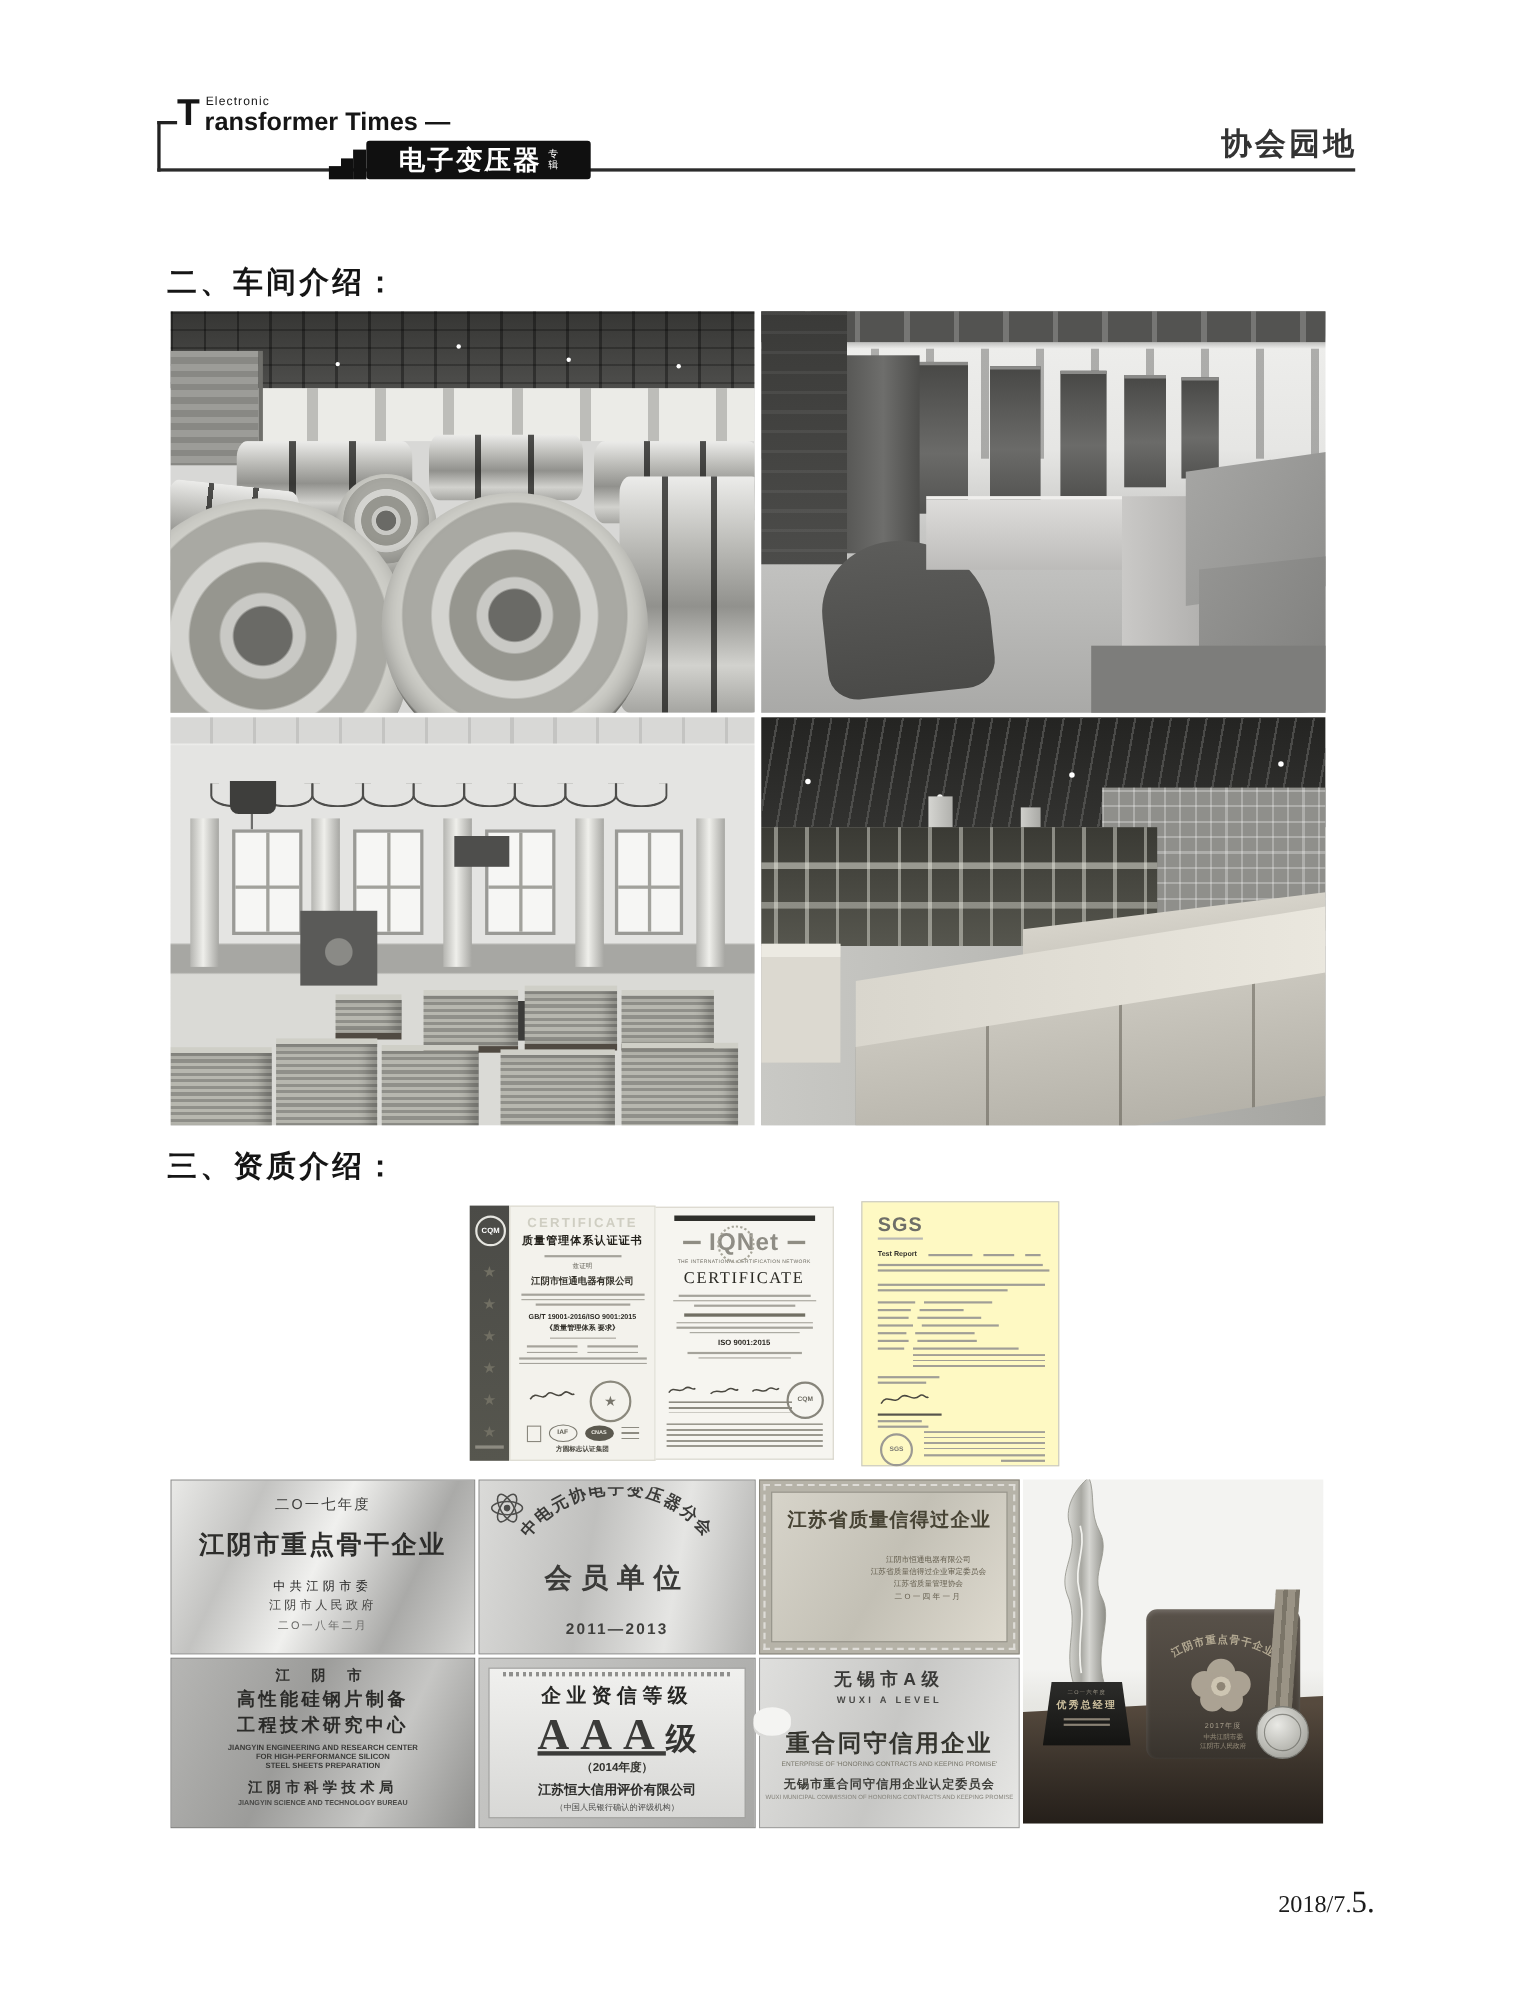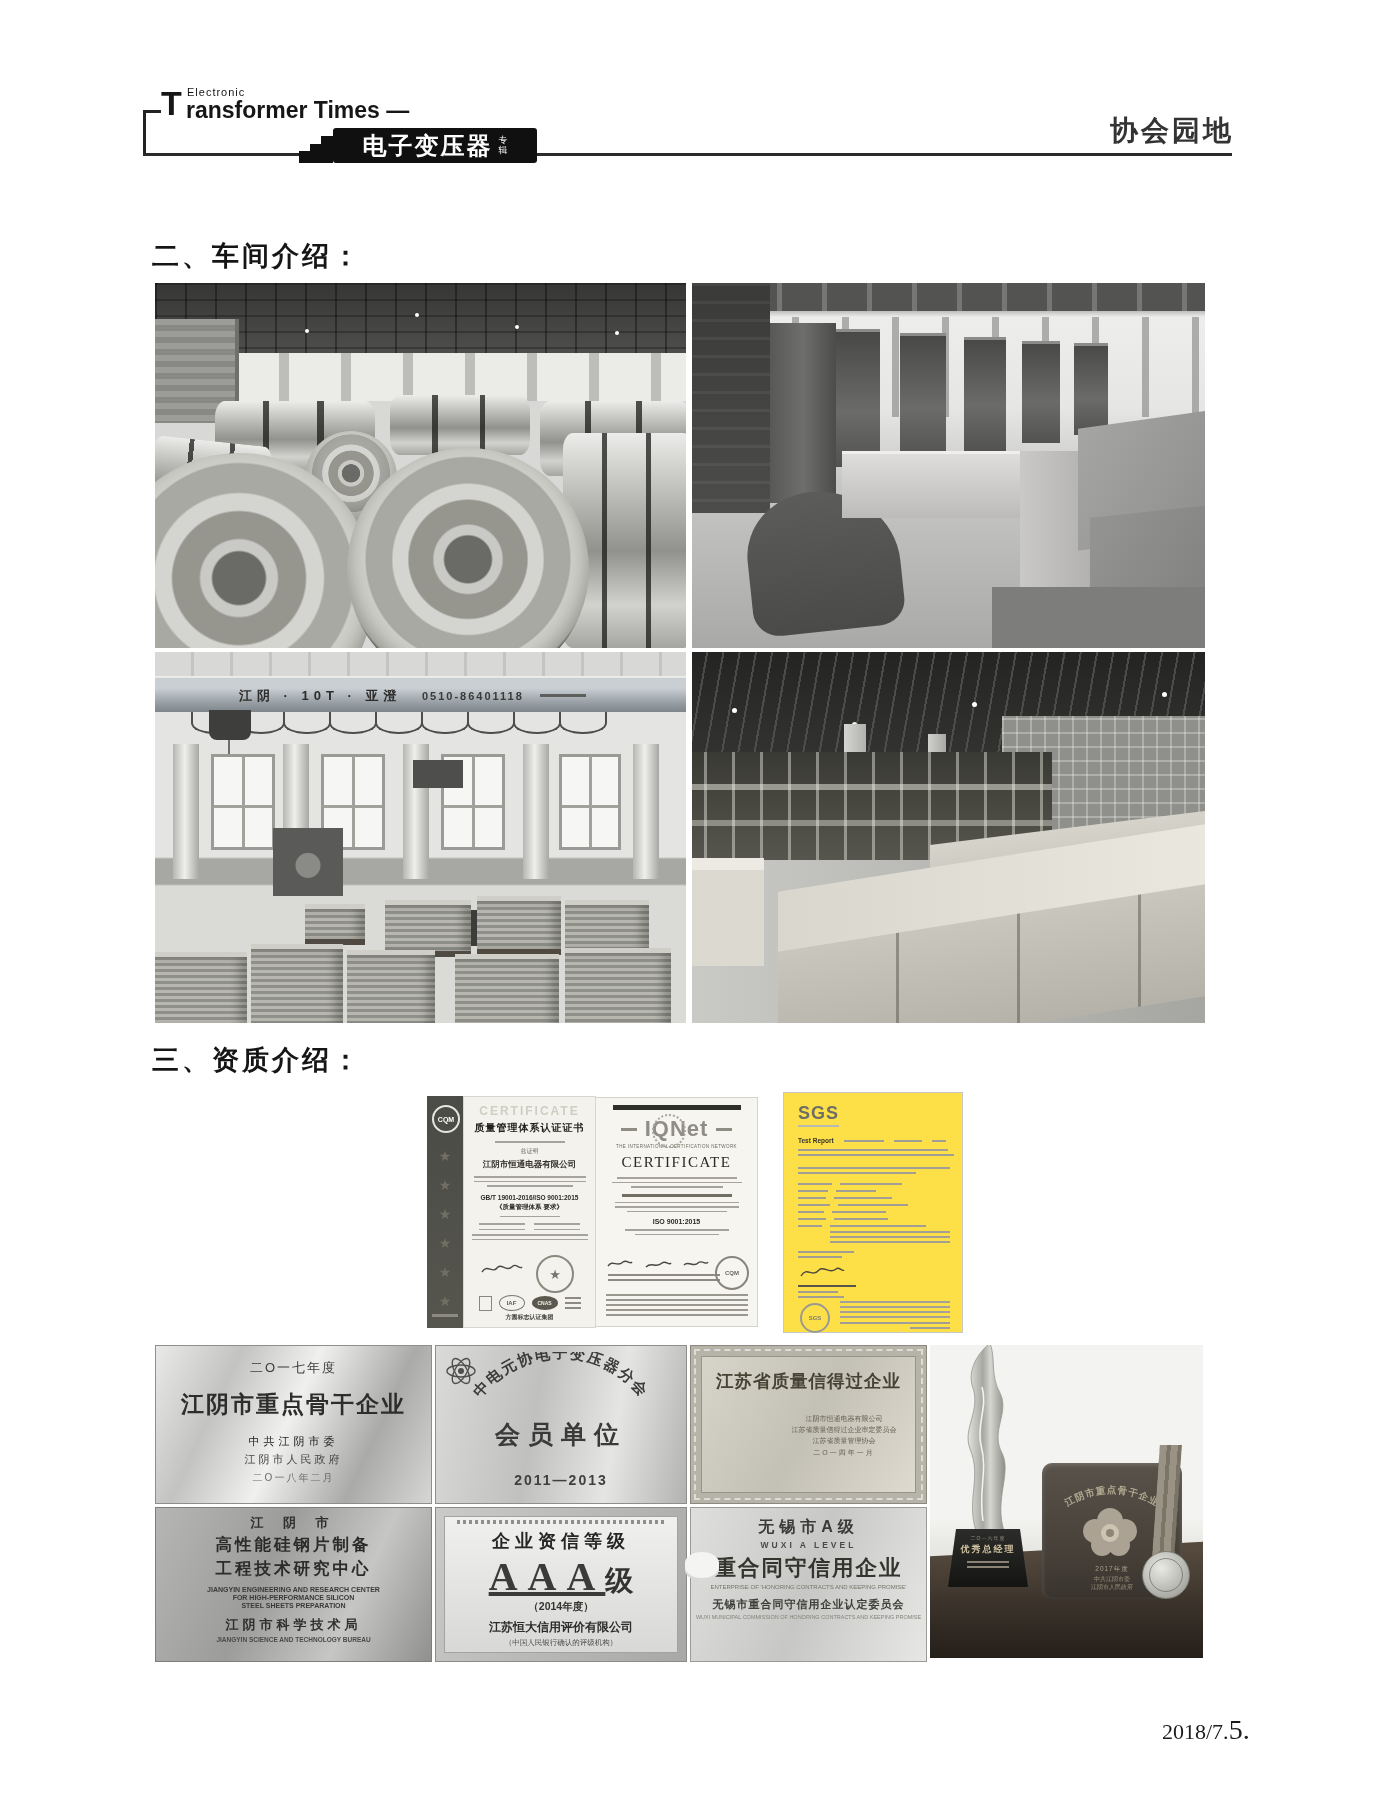--- a/index.html
+++ b/index.html
@@ -110,26 +110,20 @@
          background:linear-gradient(120deg,#a5a5a3,#8e8e8c);transform:skewY(-8deg);"></div>
     <div class="abs" style="left:398px;top:228px;width:130px;height:140px;
          background:linear-gradient(120deg,#949492,#7e7e7c);transform:skewY(-6deg);"></div>
     <div class="abs" style="left:300px;top:304px;width:220px;height:70px;background:#7d7d7b;"></div>
   </div>
 
   <div class="photo" style="left:155px;top:652px;width:531px;height:371px;
        background:linear-gradient(180deg,#f1f1ef 0 24px,#e4e4e2 26px 205px,#a7a7a3 207px 232px,#dadad6 234px 100%);">
     <div class="abs" style="left:0;top:0;width:100%;height:24px;
          background:repeating-linear-gradient(90deg,#d8d8d6 0 36px,#c4c4c2 36px 39px);"></div>
-    <div class="abs" style="left:0;top:26px;width:100%;height:34px;line-height:34px;white-space:nowrap;
-         background:linear-gradient(180deg,#c9cfd3 0 30%,#9aa2a8 70%,#7e868c 100%);padding-left:84px;box-sizing:border-box;">
-      <span style="font-size:13px;font-weight:700;letter-spacing:5px;color:#2c2c2a;">江阴 · 10T · 亚澄</span>
-      <span style="font-size:11px;font-weight:700;letter-spacing:2px;color:#3a3a38;margin-left:16px;">0510-86401118</span>
-      <span style="display:inline-block;vertical-align:middle;width:46px;height:3px;background:#5e5e5c;margin-left:12px;"></span>
-    </div>
     <div class="abs" style="left:38px;top:60px;display:flex;">
       <div class="fest"></div>
         <div class="fest"></div>
         <div class="fest"></div>
       <div class="fest"></div>
         <div class="fest"></div>
         <div class="fest"></div>
       <div class="fest"></div>
         <div class="fest"></div>
         <div class="fest"></div>
@@ -276,21 +270,21 @@
     </div>
     <div class="bars" style="position:absolute;left:12px;top:176px;width:112px;height:10px;--c:#8d8b81;"></div>
     <div style="position:absolute;right:8px;top:158px;width:30px;height:30px;border:2px solid #87857b;
          border-radius:50%;display:flex;align-items:center;justify-content:center;">
       <span style="font-size:6px;font-weight:800;color:#6b695f;">CQM</span>
     </div>
     <div class="bars" style="position:absolute;left:10px;top:196px;width:142px;height:24px;--c:#9b998f;"></div>
   </div>
 
   <div class="abs" style="left:783px;top:1092px;width:180px;height:241px;
-       background:#fde047;border:1px solid #c7c7c3;box-sizing:border-box;">
+       background:#fef9c3;border:1px solid #c7c7c3;box-sizing:border-box;">
     <div style="position:absolute;left:14px;top:10px;font-size:18px;font-weight:800;color:#6e6e68;letter-spacing:1px;border-bottom:2px solid #b9b9b3;padding-bottom:1px;">SGS</div>
     <div style="position:absolute;left:14px;top:44px;display:flex;align-items:center;gap:10px;">
       <span style="font-size:6.5px;font-weight:800;color:#35332d;">Test Report</span>
       <span class="bar" style="width:40px;height:2px;"></span>
       <span class="bar" style="width:28px;height:2px;"></span>
       <span class="bar" style="width:14px;height:2px;"></span>
     </div>
     <div class="bar" style="position:absolute;left:14px;top:56px;width:150px;height:1.5px;"></div>
     <div class="bar" style="position:absolute;left:14px;top:61px;width:156px;height:1.5px;"></div>
     <div class="bar" style="position:absolute;left:14px;top:74px;width:152px;height:1.5px;"></div>
@@ -414,21 +408,21 @@
       <div style="margin-top:2px;font-size:7.5px;color:#4d4d4b;">（中国人民银行确认的评级机构）</div>
     </div>
   </div>
 
   <div class="plq c" style="left:690px;top:1507px;width:235px;height:153px;
        background:linear-gradient(110deg,#dfdfdd,#c7c7c5 50%,#e7e7e5);border-color:#9a9a98;">
     <div style="position:absolute;left:-6px;top:44px;width:34px;height:26px;background:#f4f4f2;
          border-radius:50%/42%;box-shadow:0 3px 0 #d9d9d7;"></div>
     <div style="margin-top:9px;font-size:16px;font-weight:800;letter-spacing:5px;color:#3a3a38;">无锡市A级</div>
     <div style="margin-top:2px;font-size:8.5px;font-weight:800;letter-spacing:3px;color:#4a4a48;">WUXI A LEVEL</div>
-    <div style="margin-top:3px;font-size:21.5px;font-weight:800;letter-spacing:2px;color:#34342e;">重合同守信用企业</div>
+    <div style="margin-top:20px;font-size:21.5px;font-weight:800;letter-spacing:2px;color:#34342e;">重合同守信用企业</div>
     <div style="margin-top:2px;font-size:6px;color:#777569;">ENTERPRISE OF 'HONORING CONTRACTS AND KEEPING PROMISE'</div>
     <div style="margin-top:7px;font-size:11px;font-weight:800;letter-spacing:1px;color:#3d3d39;">无锡市重合同守信用企业认定委员会</div>
     <div style="margin-top:2px;font-size:5.5px;color:#85837b;">WUXI MUNICIPAL COMMISSION OF HONORING CONTRACTS AND KEEPING PROMISE</div>
   </div>
 
   <div class="photo" style="left:930px;top:1345px;width:273px;height:313px;
        background:linear-gradient(180deg,#f3f3f1 0 55%,#e7e7e3 65%,#dadad6 100%);">
     <div style="position:absolute;left:0;top:192px;width:273px;height:121px;
          background:linear-gradient(180deg,#564a3e 0 10%,#3b332b 55%,#251f1a);clip-path:polygon(0 16%,100% 4%,100% 100%,0 100%);"></div>
     <svg width="106" height="192" viewBox="0 0 106 192" style="position:absolute;left:6px;top:-4px;">

